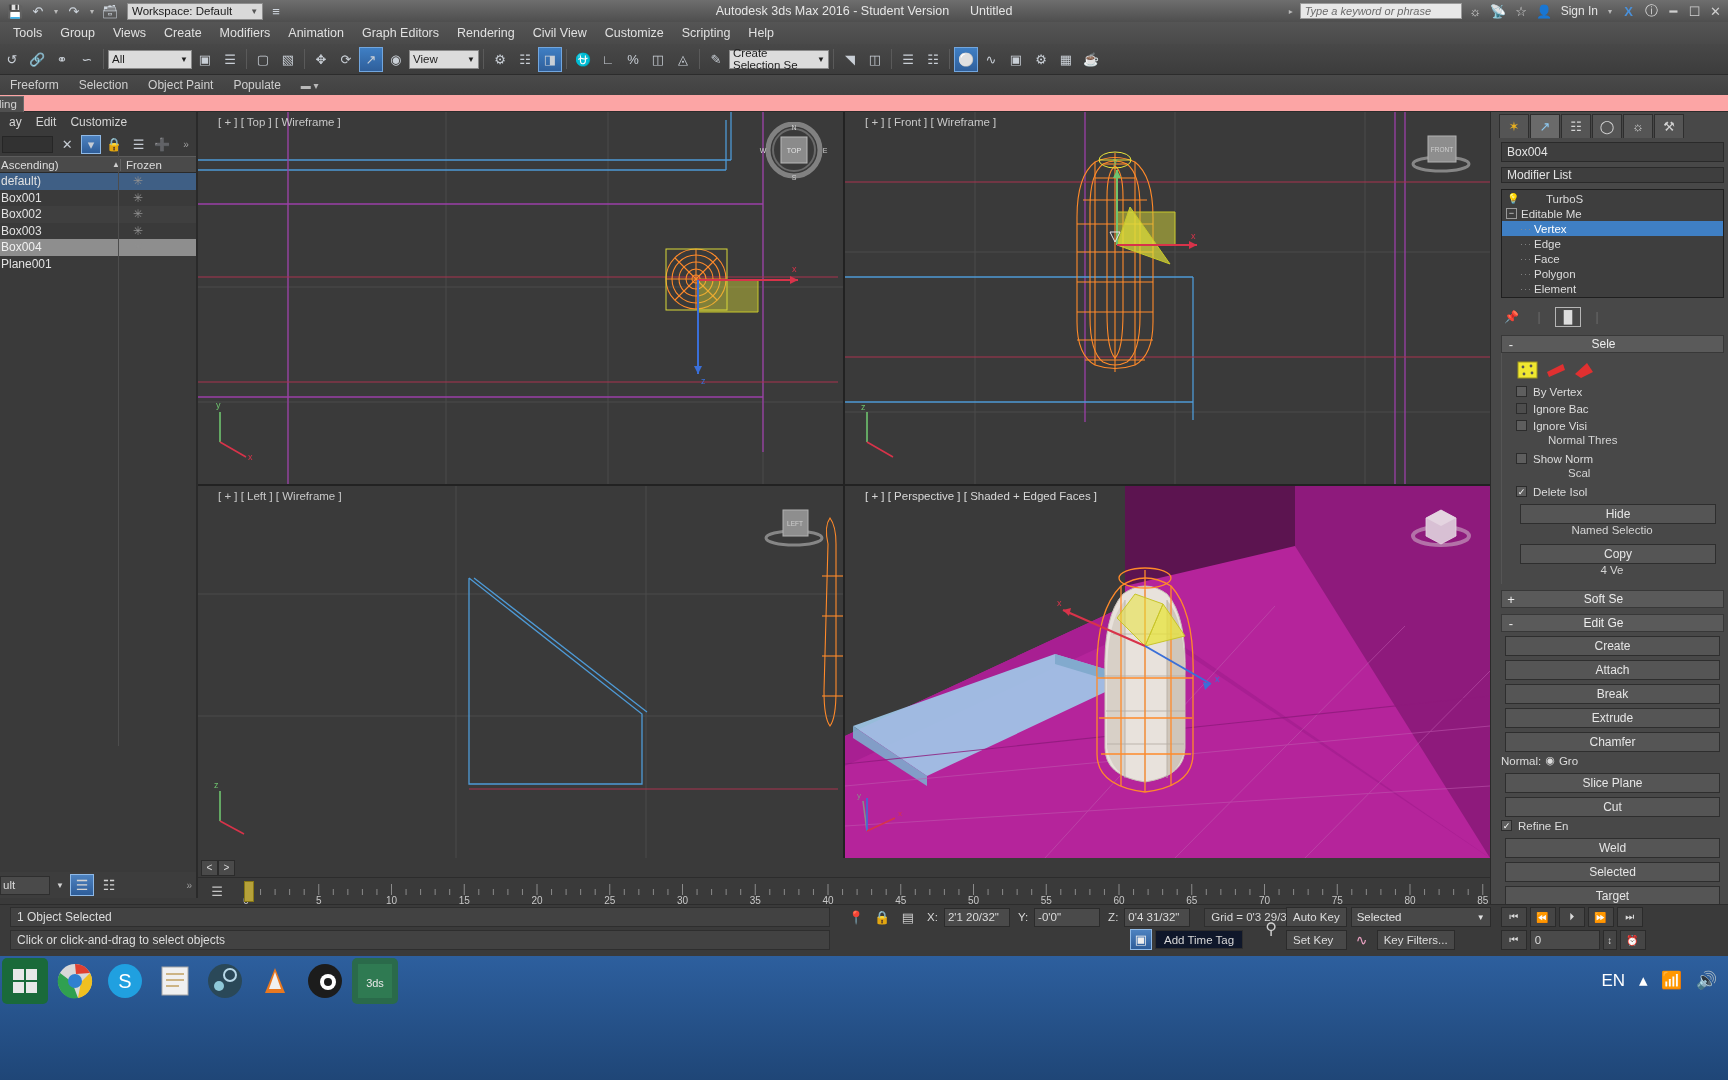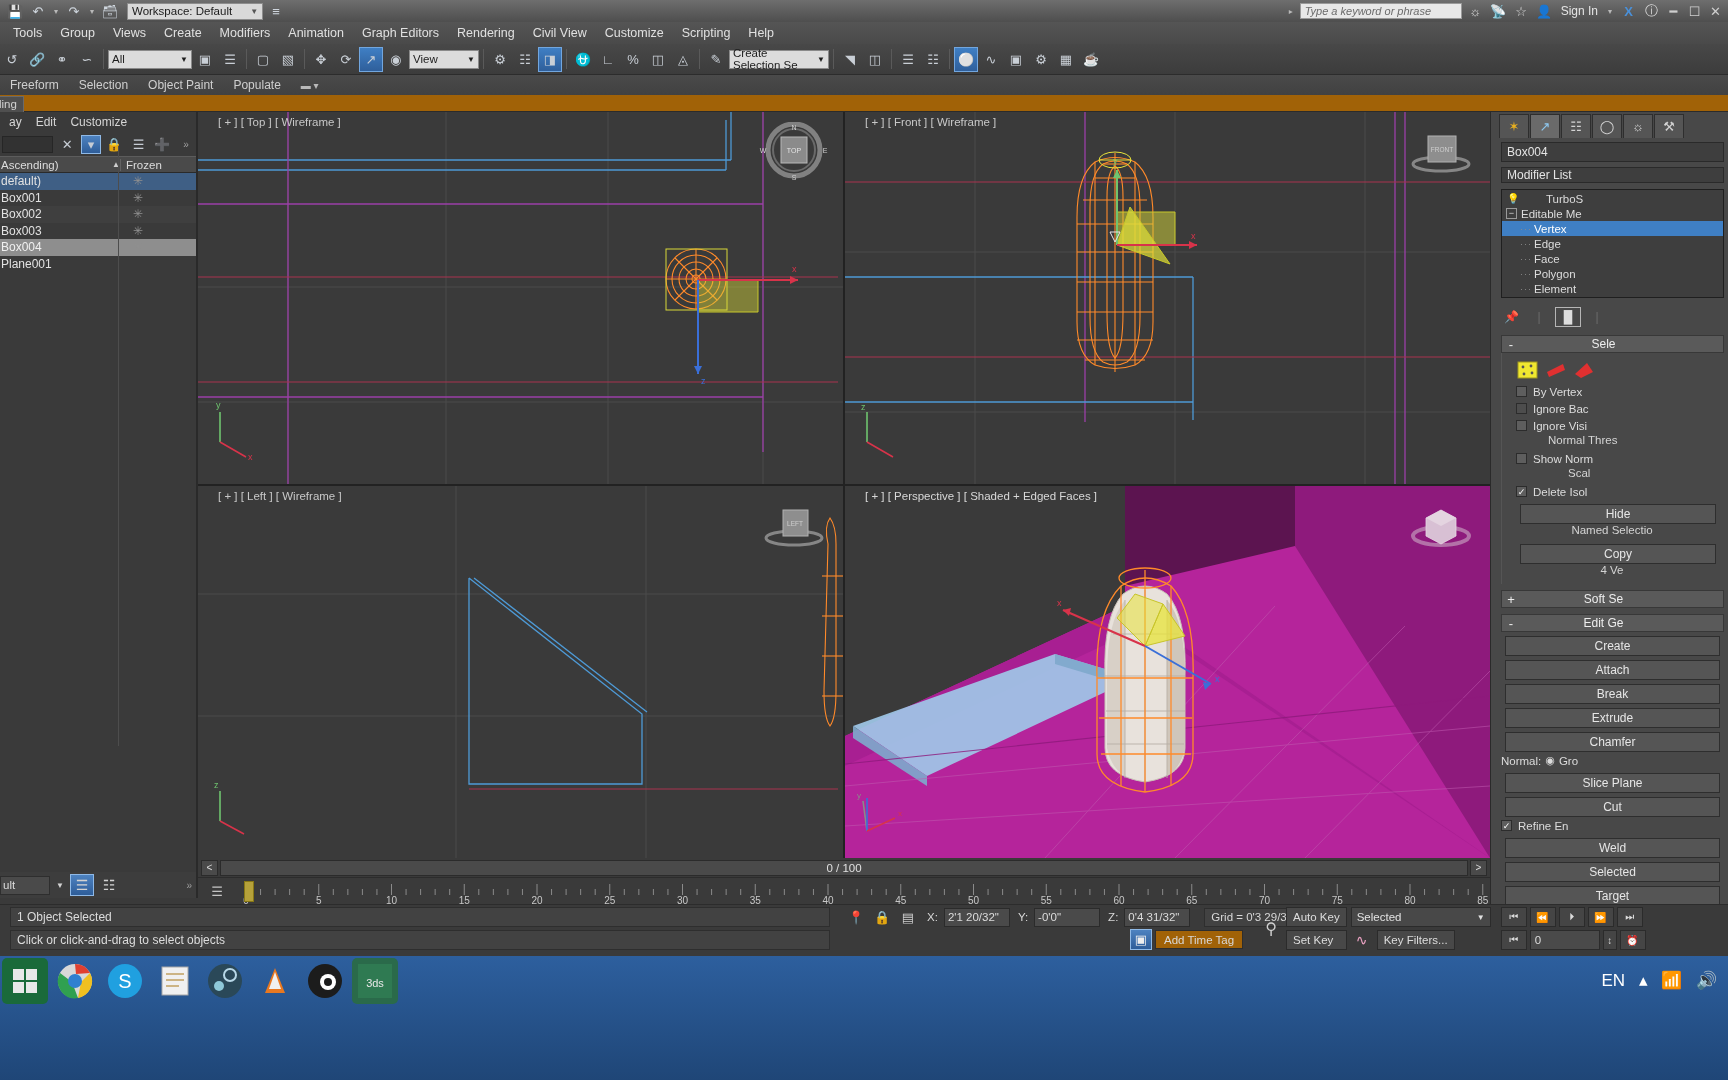--- a/index.html
+++ b/index.html
@@ -44,21 +44,21 @@
   .combo .cv{ flex:1; }
   .combo .ca{ font-size:8px; margin-left:6px;}
 
   
   .ribbon{ position:absolute; left:0; top:75px; width:1728px; height:20px;
     background:linear-gradient(#4a4a4a,#414141); display:flex; align-items:center;}
   .ribbon span{ font-size:12px;color:#cfcfcf;padding:0 10px;}
   .ribbon .rsm{ font-size:10px;color:#b9b9b9;}
 
   
-  .exp-tab{ position:absolute; left:0; top:95px; width:1728px;height:17px;background:#a16207;
+  .exp-tab{ position:absolute; left:0; top:95px; width:1728px;height:17px;background:#fca5a5;
     border-bottom:1px solid #2b2b2b;}
   .exp-tab .tab{ position:absolute;left:-8px;top:1px;height:16px;background:#4f4f4f;
     border:1px solid #6a6a6a;border-bottom:none;font-size:11.5px;padding:0 6px;line-height:15px;}
 
   
   .explorer{ position:absolute; left:0; top:112px; width:198px; height:760px; background:#3a3a3a;
     border-right:2px solid #2a2a2a; overflow:hidden;}
   .ex-menu{ height:20px; display:flex; align-items:center; padding-left:2px;}
   .ex-menu span{ font-size:12px;color:#d6d6d6;padding:0 7px;}
   .ex-tools{ height:24px; display:flex; align-items:center; gap:4px; padding-left:2px;}
@@ -121,21 +121,21 @@
   .st-left{ position:absolute;left:10px;top:2px;width:820px;}
   .st-line{ height:20px;background:#424242;border:1px solid #2e2e2e;display:flex;align-items:center;
     padding-left:6px;font-size:12px;color:#dcdcdc;margin-bottom:3px;}
   .st-mid{ position:absolute;left:845px;top:2px;display:flex;align-items:center;gap:4px;}
   .st-ic{ width:22px;height:20px;display:flex;align-items:center;justify-content:center;font-size:13px;color:#d0d0d0;}
   .xyz-lbl{ font-size:11.5px;color:#d8d8d8;margin-left:4px;margin-right:2px;}
   .xyz-fld{ width:66px;height:19px;background:#4a4a4a;border:1px solid #2b2b2b;
     font-size:11.5px;color:#dcdcdc;display:flex;align-items:center;padding-left:3px;}
   .grid-lbl{ margin-left:10px;height:19px;background:#424242;border:1px solid #2e2e2e;
     font-size:11.5px;color:#d8d8d8;display:flex;align-items:center;padding:0 6px;}
-  .st-addtag{ position:absolute;left:1155px;top:25px;height:19px;background:#a16207;
+  .st-addtag{ position:absolute;left:1155px;top:25px;height:19px;background:#0f172a;
     border:1px solid #2e2e2e;font-size:11.5px;color:#d8d8d8;display:flex;align-items:center;padding:0 8px;}
   .st-maxbtn{ position:absolute;left:1130px;top:24px;width:22px;height:21px;
     background:linear-gradient(#4d82c0,#2e5d99);border:1px solid #8fb9e6;display:flex;
     align-items:center;justify-content:center;font-size:13px;color:#eee;}
   .key-grp{ position:absolute;left:1260px;top:2px;display:flex;align-items:center;gap:4px;}
   .kbtn{ height:20px;background:#484848;border:1px solid #2b2b2b;font-size:11.5px;color:#ddd;
     display:flex;align-items:center;padding:0 6px;}
   .kcombo{ width:140px;height:20px;background:#484848;border:1px solid #2b2b2b;font-size:11.5px;
     color:#e2e2e2;display:flex;align-items:center;padding:0 5px;}
   .tbtn{ width:26px;height:20px;background:#454545;border:1px solid #2b2b2b;display:flex;
@@ -200,20 +200,25 @@
     <div class="qicon sm">▾</div>
     <div class="qicon">↷</div>
     <div class="qicon sm">▾</div>
     <div class="qicon">🗃</div>
     <div class="ws-box">
       <span>Workspace: Default</span>
       <span class="car">▼</span>
     </div>
     <div class="qicon">≡</div>
   </div>
+  <div class="title-txt">
+    <span>Autodesk 3ds Max 2016 - Student Version</span>
+    &nbsp;&nbsp;&nbsp;&nbsp;
+    <span>Untitled</span>
+  </div>
   <div class="tr-group">
     <div class="qicon sm">▸</div>
     <div class="searchbox">
       <span>Type a keyword or phrase</span>
     </div>
     <div class="ticon">☼</div>
     <div class="ticon">📡</div>
     <div class="ticon">☆</div>
     <div class="ticon">👤</div>
     <div class="signin">Sign In</div>
@@ -630,21 +635,20 @@
     <svg class="cube" viewBox="0 0 74 62">
       <ellipse cx="37" cy="40" rx="28" ry="9" fill="none" stroke="#c8a0c0" stroke-width="4" opacity="0.65"></ellipse>
       <polygon points="22,22 37,14 52,22 52,40 37,48 22,40" fill="#d8c0d4" stroke="#e8d8e4" stroke-width="0.8"></polygon>
       <polygon points="22,22 37,14 52,22 37,30" fill="#e4d4e0"></polygon>
     </svg>
   </div>
 </div>
 
 <div class="tl-nav">
   <div class="tl-btn">&lt;</div>
-  <div class="tl-fld">0 / 100</div>
   <div class="tl-btn">&gt;</div>
 </div>
 
 <div class="trackbar">
   <div class="tb-icn">☰</div>
   <svg class="ruler" viewBox="0 0 1490 27" preserveAspectRatio="none" id="rulersvg">
         <line x1="8" y1="6" x2="8" y2="17" stroke="#8a8a8a" stroke-width="1"></line>
         <line x1="22.55" y1="11" x2="22.55" y2="17" stroke="#8a8a8a" stroke-width="1"></line>
         <line x1="37.1" y1="11" x2="37.1" y2="17" stroke="#8a8a8a" stroke-width="1"></line>
         <line x1="51.650000000000006" y1="11" x2="51.650000000000006" y2="17" stroke="#8a8a8a" stroke-width="1"></line>

